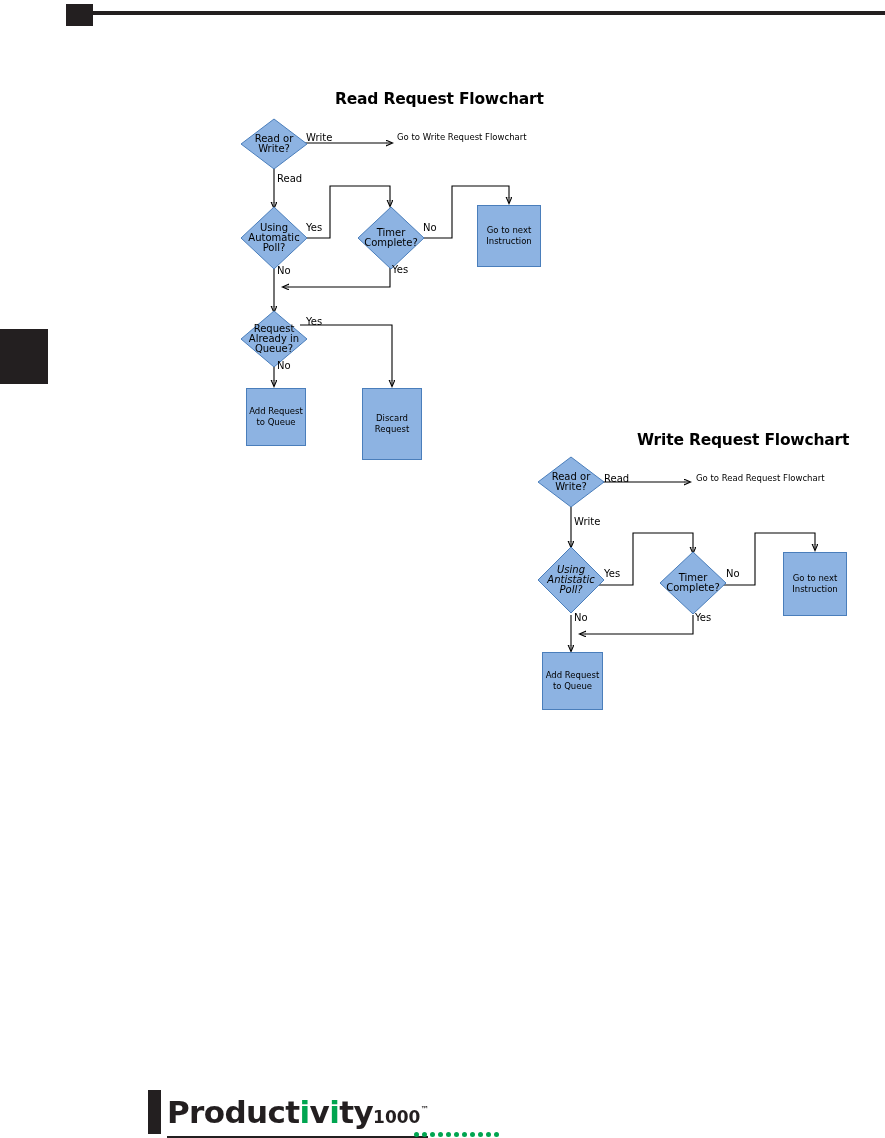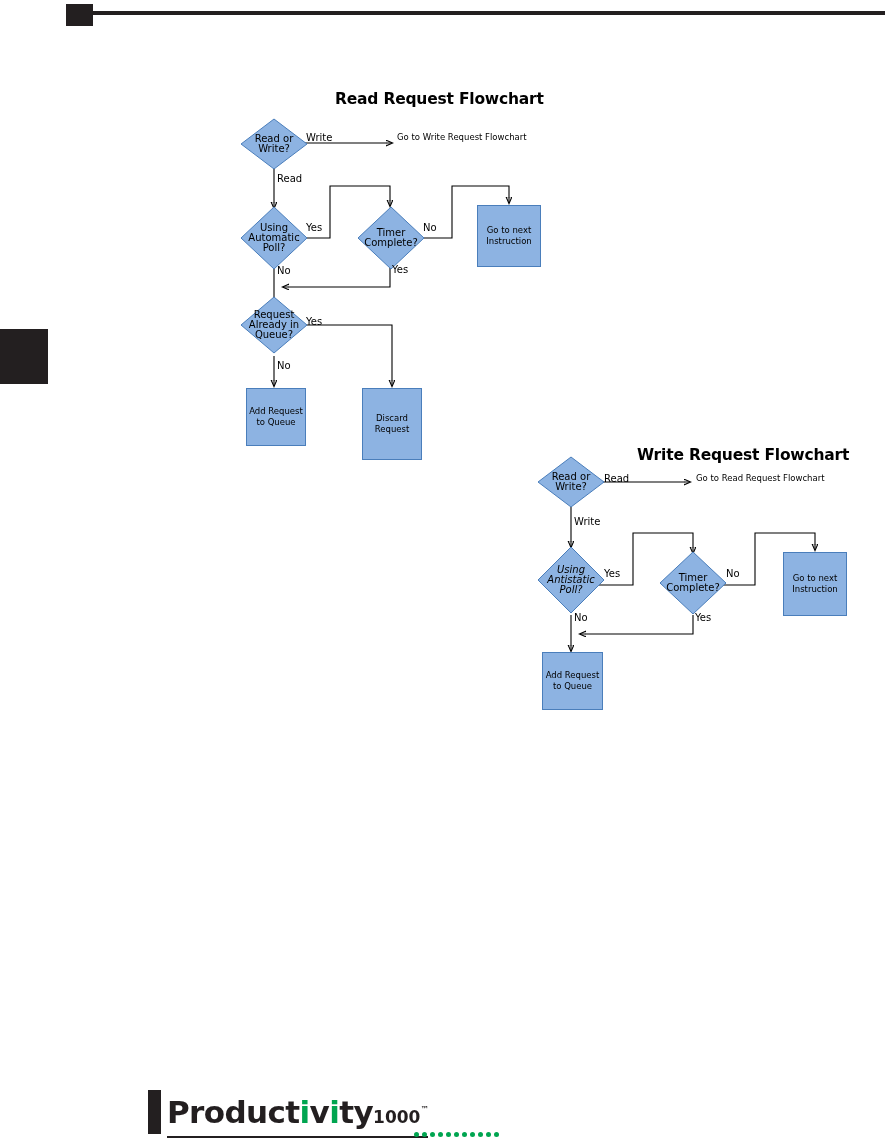--- a/index.html
+++ b/index.html
@@ -220,21 +220,21 @@
 
   <div class="node-diamond" style="left:357px; top:206px; width:68px; height:64px;">
     <svg class="dia-shape" viewBox="0 0 68 64" preserveAspectRatio="none">
       <polygon points="34,1 67,32 34,63 1,32" fill="#8db3e2" stroke="#4a7ebb" stroke-width="1"></polygon>
     </svg>
     <div class="dia-label">Timer Complete?</div>
   </div>
 
   <div class="node-rect" style="left:477px; top:205px; width:64px; height:62px;">Go to next Instruction</div>
 
-  <div class="node-diamond" style="left:240px; top:296px; width:68px; height:58px;">
+  <div class="node-diamond" style="left:240px; top:310px; width:68px; height:58px;">
     <svg class="dia-shape" viewBox="0 0 68 58" preserveAspectRatio="none">
       <polygon points="34,1 67,29 34,57 1,29" fill="#8db3e2" stroke="#4a7ebb" stroke-width="1"></polygon>
     </svg>
     <div class="dia-label">Request Already in Queue?</div>
   </div>
 
   <div class="node-rect" style="left:246px; top:388px; width:60px; height:58px;">Add Request to Queue</div>
 
   <div class="node-rect" style="left:362px; top:388px; width:60px; height:72px;">Discard Request</div>
 
@@ -245,21 +245,21 @@
   <div class="edge-label" style="left:306px; top:222px;">Yes</div>
   <div class="edge-label" style="left:277px; top:265px;">No</div>
   <div class="edge-label" style="left:423px; top:222px;">No</div>
   <div class="edge-label" style="left:392px; top:264px;">Yes</div>
   <div class="edge-label" style="left:306px; top:316px;">Yes</div>
   <div class="edge-label" style="left:277px; top:360px;">No</div>
 </div>
 
 <div>
 
-  <div class="flow-title" style="left:604px; top:446px;">Write Request Flowchart</div>
+  <div class="flow-title" style="left:604px; top:431px;">Write Request Flowchart</div>
 
   <svg class="conn-svg" style="left:0px; top:420px; width:885px; height:320px;">
      offpage --&gt;
     <path d="M597,62 L690,62" marker-end="url(#arrowR)"></path>
      Using Antistatic Poll? --&gt;
     <path d="M571,87 L571,127" marker-end="url(#arrowR)"></path>
      up, over, down into Timer Complete? --&gt;
     <path d="M597,165 L633,165 L633,113 L693,113 L693,133" marker-end="url(#arrowR)"></path>
      up, over, down into Go to next Instruction --&gt;
     <path d="M719,165 L755,165 L755,113 L815,113 L815,130" marker-end="url(#arrowR)"></path>

